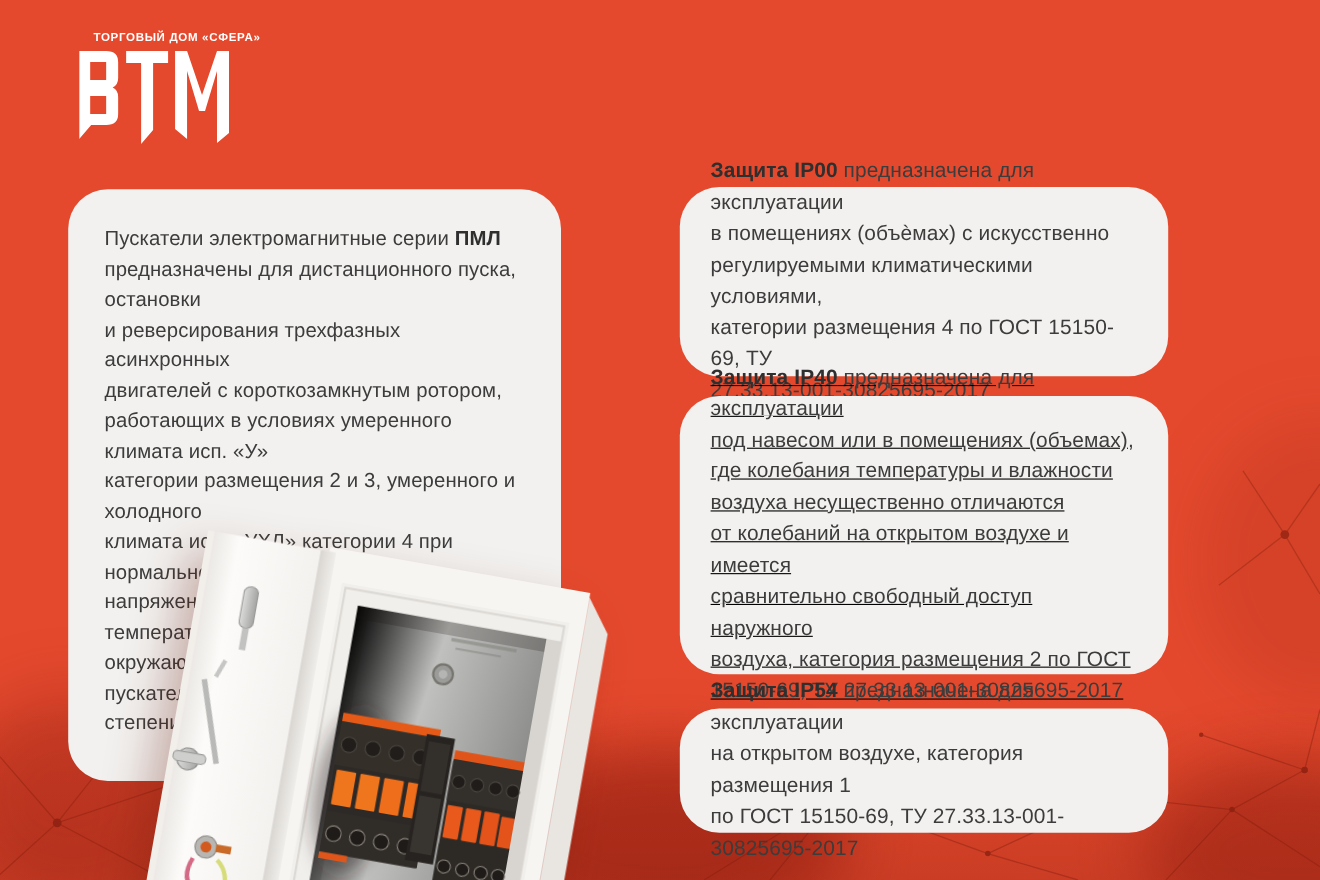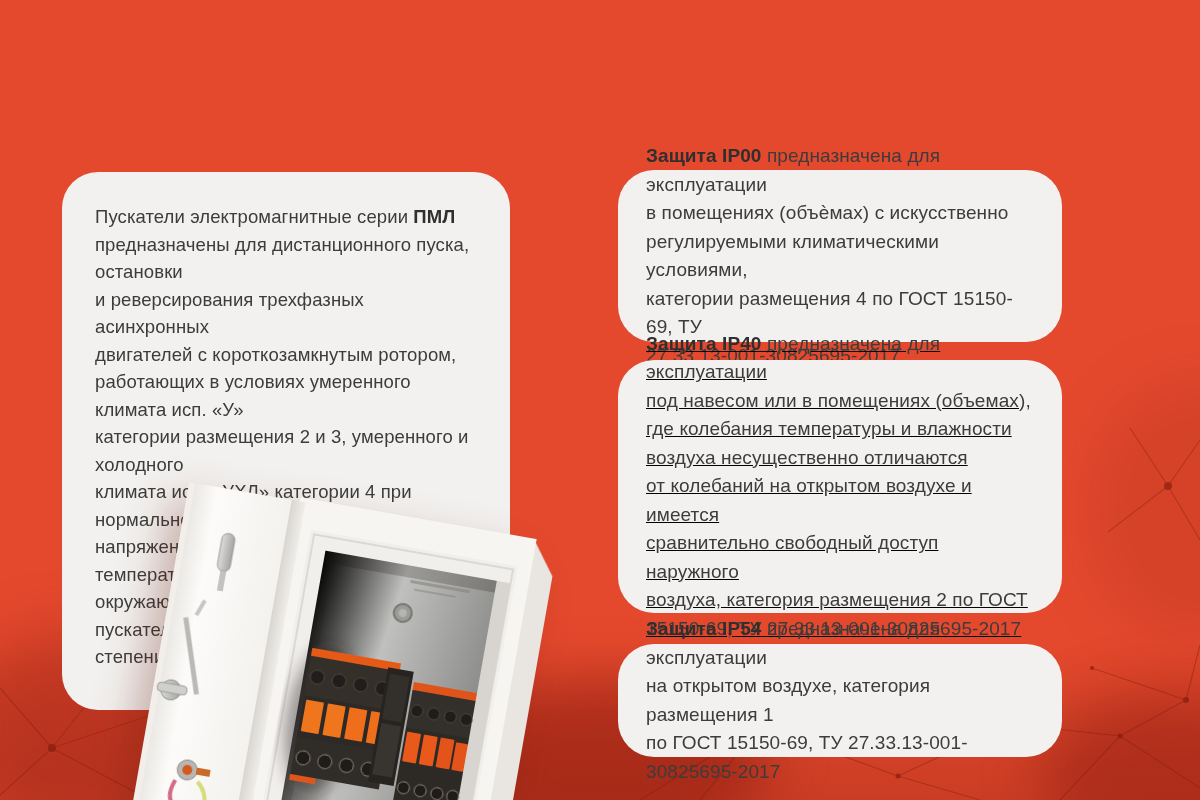--- a/index.html
+++ b/index.html
@@ -80,20 +80,31 @@
       <circle cx="1092" cy="668" r="2"></circle>
       <circle cx="1120" cy="736" r="2.5"></circle>
     </g>
   </svg>
   <div class="blur-patch patch-1"></div>
   <div class="blur-patch patch-2"></div>
   <div class="blur-patch patch-3"></div>
   <div class="blur-patch patch-4"></div>
   <div class="bottom-shade"></div>
 
+  <div class="logo">
+    <div class="logo-tagline">ТОРГОВЫЙ ДОМ «СФЕРА»</div>
+    <svg class="logo-mark" width="138" height="88" viewBox="0 0 152 96" aria-label="ВТМ">
+      <g fill="#FFFFFF">
+        <path fill-rule="evenodd" d="M0 0 H27 Q39 0 39 11 V27 Q39 34 33.5 36.5 Q39 39 39 46 V63 Q39 74 27 74 H12 L0 88 Z
+                 M11 11 H27 V29 H11 Z M11 45 H27 V63 H11 Z"></path>
+        <path d="M47 0 H89 V12 H74 V79 L62 93 V12 H47 Z"></path>
+        <path d="M96 0 H108 L123 44 L138 0 H150 V82 L138 92 V20 L126 60 H120 L108 20 V88 L96 78 Z"></path>
+      </g>
+    </svg>
+  </div>
 
   <div class="card intro-card">
     <div class="intro-text"><span>Пускатели электромагнитные серии </span><span class="b">ПМЛ</span><span>
 предназначены для дистанционного пуска, остановки
 и реверсирования трехфазных асинхронных
 двигателей с короткозамкнутым ротором,
 работающих в условиях умеренного климата исп. «У»
 категории размещения 2 и 3, умеренного и холодного
 климата исп. «УХЛ» категории 4 при нормальном
 напряжении до 660В, частоте 50-60Гц, температуре

